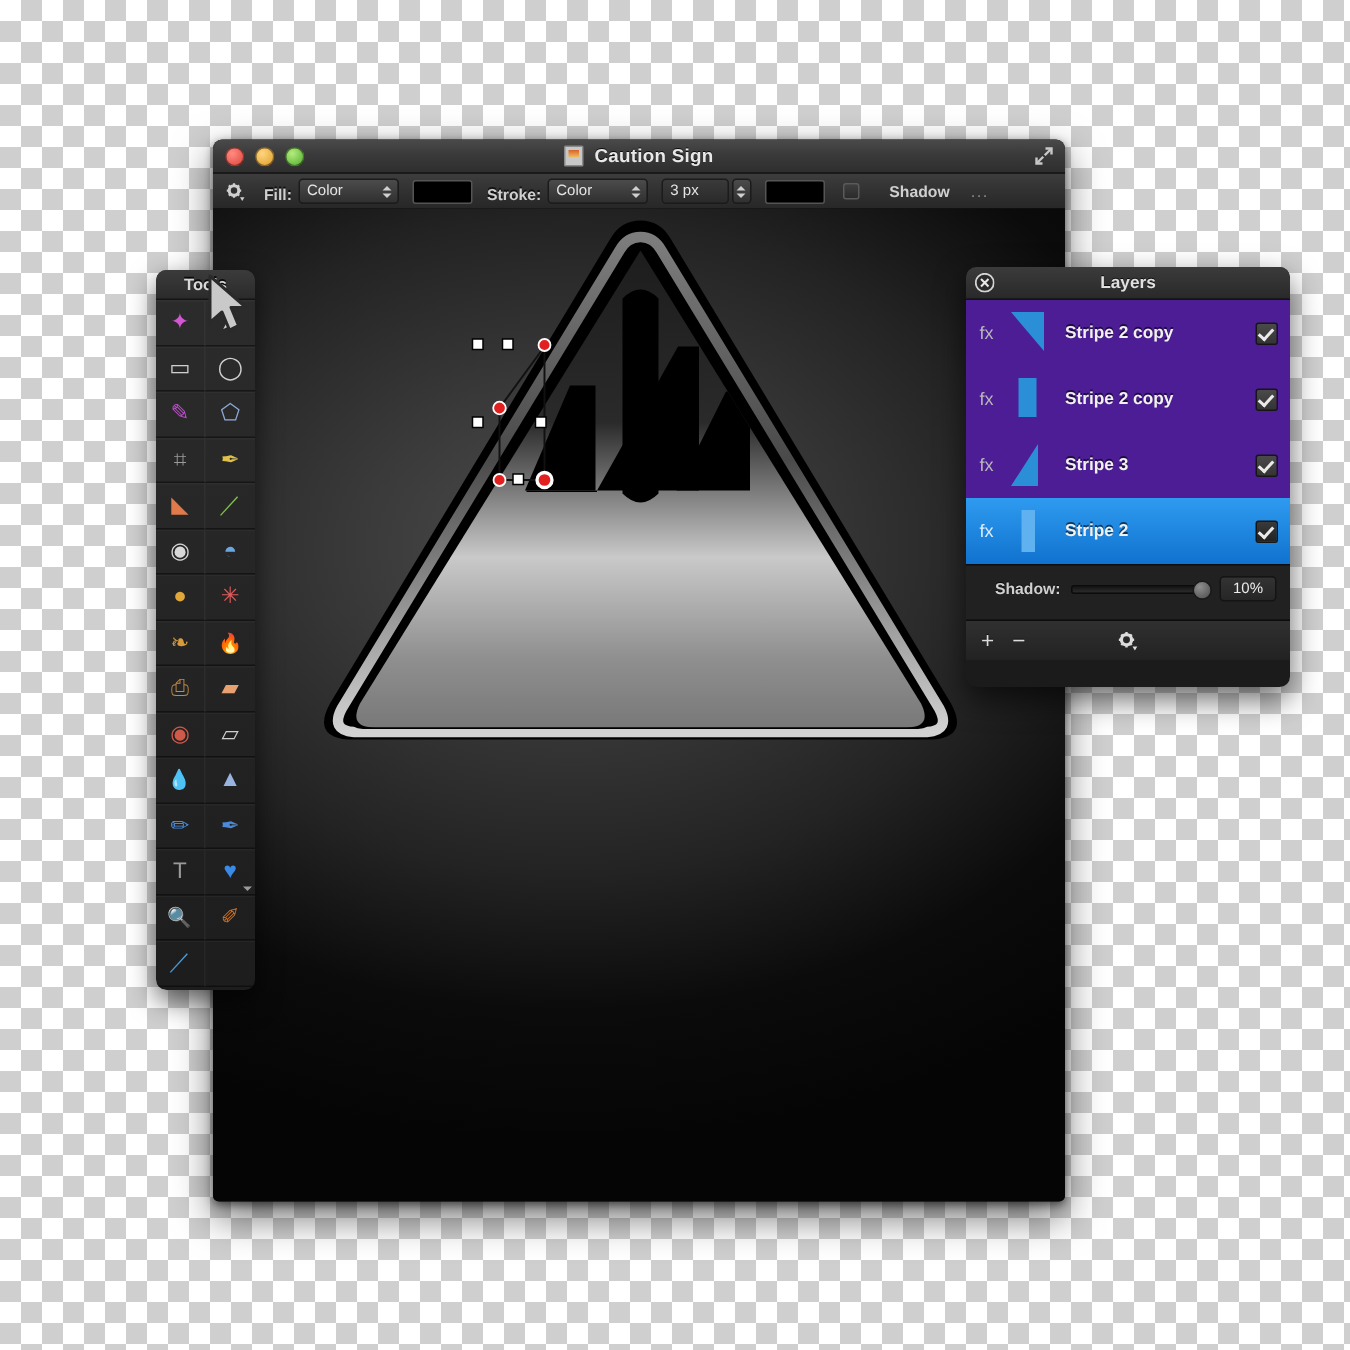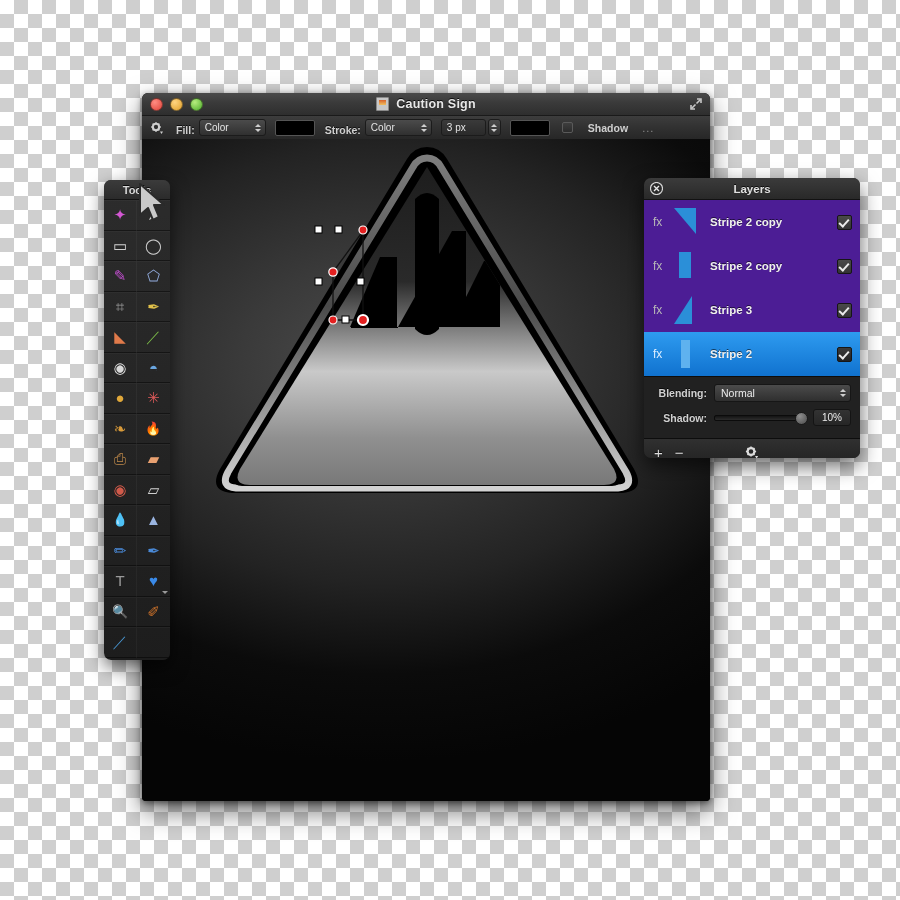--- a/index.html
+++ b/index.html
@@ -83,21 +83,21 @@
     background:linear-gradient(to bottom,#4b4b4b,#303030);border:1px solid #1b1b1b;
     display:flex;flex-direction:column;align-items:center;justify-content:center;
     gap:2px;cursor:pointer;}
   .step-arrows i{display:block;width:0;height:0;border-left:3px solid transparent;
     border-right:3px solid transparent;}
   .step-arrows i.up{border-bottom:3px solid #cfcfcf;}
   .step-arrows i.dn{border-top:3px solid #cfcfcf;}
   #gear-tb{width:14px;height:14px;cursor:pointer;margin-right:2px;}
   .chk-box{width:9px;height:9px;border-radius:2px;border:1px solid #5a5a5a;
     background:linear-gradient(to bottom,#3e3e3e,#2b2b2b);margin-left:12px;cursor:pointer;}
-  .chk-label{color:#cfcfcf;font-size:10.5px;font-weight:bold;padding-left:15px;}
+  .chk-label{color:#cfcfcf;font-size:10.5px;font-weight:bold;margin-left:5px;padding-left:15px;}
   #more-btn{color:#8a8a8a;font-size:11px;margin-left:14px;cursor:pointer;letter-spacing:1px;}
 
   
   #canvas{
     position:absolute;left:0;top:46px;right:0;bottom:0;
     background:radial-gradient(ellipse 95% 60% at 42% 34%,#4c4c4c 0%,#3a3a3a 26%,#232323 55%,#0b0b0b 78%,#050505 100%);
   }
   #art{position:absolute;left:60px;top:0px;width:450px;height:375px;}
 
   
@@ -467,30 +467,20 @@
         <svg class="thumb" viewBox="0 0 30 32">
           <path d="M11 2 L20 2 L20 30 L11 30 Z" fill="#5fb2ef"></path>
         </svg>
         <span class="lname">Stripe 2</span>
         <span class="vis-chk"></span>
       </div>
     </div>
 
   <div id="layer-controls">
     <div class="ctl-row">
-      <span class="ctl-label">Blending:</span>
-      <div class="blend-popup">
-        <span class="pv" style="flex:1">Normal</span>
-        <span class="arrows">
-            <i class="up"></i>
-            <i class="dn"></i>
-          </span>
-      </div>
-    </div>
-    <div class="ctl-row">
       <span class="ctl-label">Shadow:</span>
       <div id="opacity-track">
         <div id="opacity-knob"></div>
       </div>
       <div id="opacity-value">10%</div>
     </div>
   </div>
 
   <div id="layer-footer">
     <span class="foot-btn">+</span>

